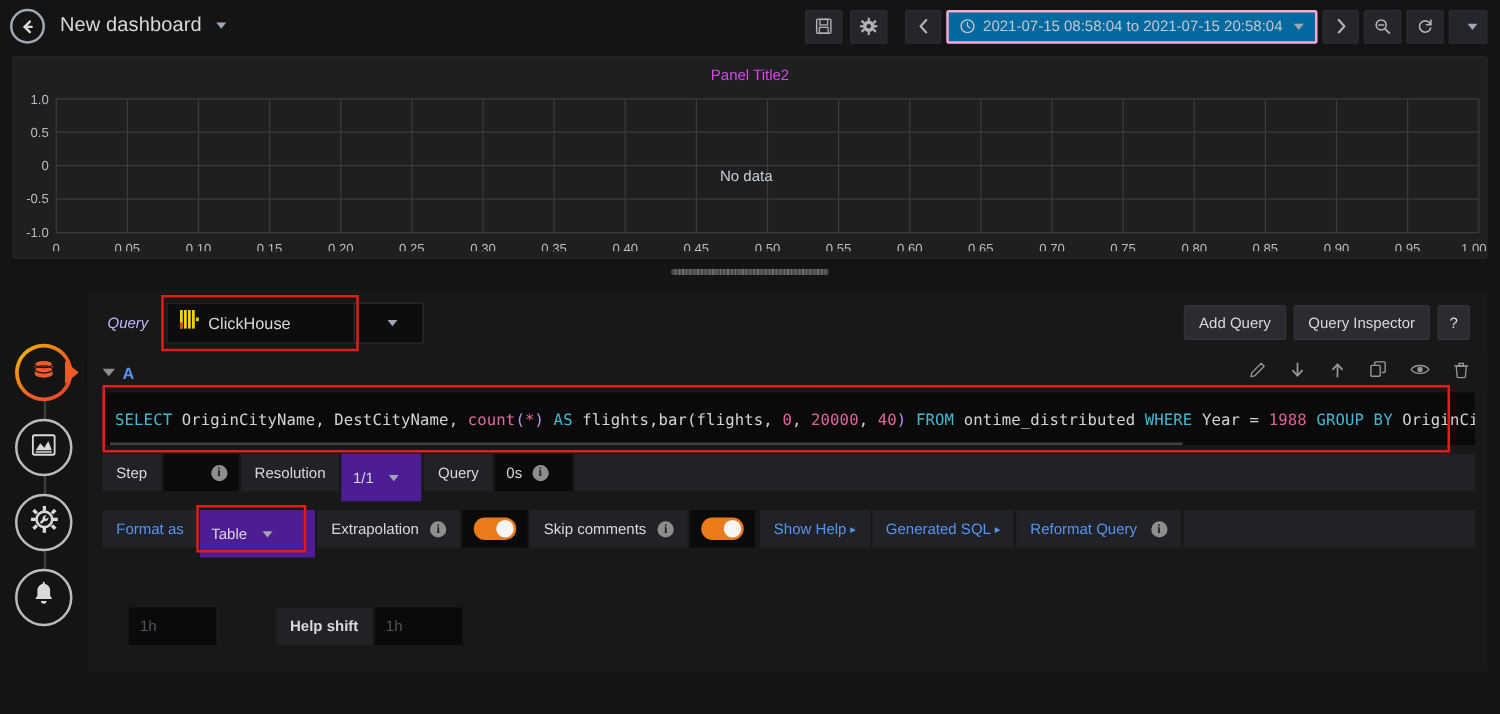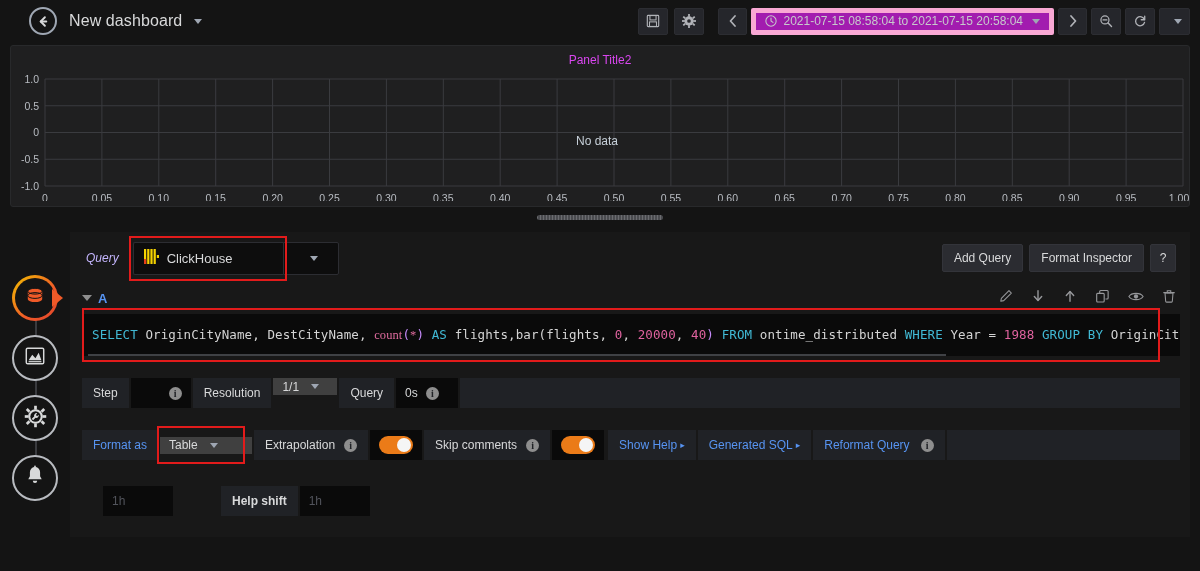--- a/index.html
+++ b/index.html
@@ -9,21 +9,21 @@
     font-family: "Liberation Sans", sans-serif;
     color: #d8d9da;
     overflow: hidden;
   }
   .app { position: relative; width: 1200px; height: 571px; background: #141414; }
 
   
   .navbar {
     position: absolute; top: 0; left: 0; width: 1200px; height: 42px;
     background: #141414; display: flex; align-items: center;
-    padding: 0 10px 0 29px;
+    padding: 0 10px 0 8px;
   }
   .back-btn {
     width: 28px; height: 28px; border-radius: 50%;
     border: 2px solid #9fa7b3; display: flex; align-items: center; justify-content: center;
     cursor: pointer; flex: 0 0 auto;
   }
   .back-btn svg { display: block; }
   .dash-title {
     font-size: 16px; color: #d8d9da; margin-left: 12px; letter-spacing: .1px;
   }
@@ -35,21 +35,21 @@
   .nav-spacer { flex: 1 1 auto; }
   .nav-right { display: flex; align-items: center; gap: 6px; }
   .nav-btn {
     height: 27px; min-width: 29px; padding: 0 7px;
     background: #25262b; border: 1px solid #2c2d32; border-radius: 2px;
     display: flex; align-items: center; justify-content: center;
     color: #b1b3b8; cursor: pointer; font-size: 12px;
   }
   .nav-group { display: flex; align-items: center; gap: 4px; margin-left: 8px; }
   .time-pick {
-    height: 27px; background: #a21caf; border: 5px solid #f9a8d4; border-radius: 2px;
+    height: 27px; background: #0369a1; border: 2px solid #f9a8d4; border-radius: 2px;
     display: flex; align-items: center; gap: 6px; padding: 0 9px;
     color: #c7c9cc; font-size: 12px; cursor: pointer; white-space: nowrap;
   }
   .time-pick .caret-down { margin-left: 3px; }
 
   
   .panel {
     position: absolute; left: 10px; top: 45px; width: 1180px; height: 162px;
     background: #1f1f20; border: 1px solid #28292b; border-radius: 3px;
   }
@@ -142,42 +142,42 @@
   
   .sql-wrap { position: relative; margin: 2px 10px 0 12px; }
   .sql-box {
     background: #0a0a0a; height: 42px; display: flex; align-items: center;
     padding: 0 8px; overflow: hidden; white-space: nowrap;
     font-family: "DejaVu Sans Mono", monospace; font-size: 12.5px; letter-spacing: .1px;
     border-left: 2px solid #e21b1b;
   }
   .sql-box .tok { white-space: pre; }
   .kw { color: #41b9d4; }
-  .fn { color: #e06c9f; font-family: Liberation Serif, serif; }
+  .fn { color: #e06c9f; }
   .num { color: #e0639f; }
   .punct { color: #c58af9; }
   .id { color: #d4d4d4; }
   .sql-underline {
     position: absolute; left: 6px; bottom: 0; width: 858px; height: 2px; background: #3f4145;
   }
 
   
-  .optrow { display: flex; margin: 22px 10px 0 12px; gap: 2px; align-items: stretch; }
+  .optrow { display: flex; margin: 7px 10px 0 12px; gap: 2px; align-items: stretch; }
   .opt-lbl {
     background: #202226; height: 30px; display: flex; align-items: center;
     padding: 0 11px; font-size: 12px; color: #d8d9da; white-space: nowrap;
   }
   .opt-lbl.link { color: #5794f2; cursor: pointer; }
   .opt-field {
     background: #0a0a0a; height: 30px; display: flex; align-items: center;
     padding: 0 9px; font-size: 12px; color: #d8d9da; gap: 8px; min-width: 56px;
   }
   .opt-field.ph { color: #52545c; }
   .opt-select {
-    background: #404040; height: 17px; display: flex; align-items: center;
+    background: #4c1d95; height: 38px; display: flex; align-items: center;
     padding: 0 9px; font-size: 12px; color: #d8d9da; gap: 12px; cursor: pointer;
   }
   .info-i {
     width: 13px; height: 13px; border-radius: 50%; background: #8e8e8e; color: #202226;
     font-size: 10px; font-weight: bold; display: inline-flex; align-items: center;
     justify-content: center; font-family: "Liberation Serif", serif; cursor: pointer; flex:0 0 auto;
   }
   .toggle {
     width: 34px; height: 18px; border-radius: 9px; background: #eb7b18; position: relative;
     cursor: pointer; flex: 0 0 auto;
@@ -437,21 +437,21 @@
           <span class="ds-name">ClickHouse</span>
         </div>
         <div class="ds-arrow">
           <span class="caret-down"></span>
         </div>
         <div class="redbox" style="left:-4px; top:-6px; width:158px; height:45px;"></div>
       </div>
 
       <div class="q-head-right">
         <div class="btn">Add Query</div>
-        <div class="btn">Format Inspector</div>
+        <div class="btn">Query Inspector</div>
         <div class="btn btn-sq">?</div>
       </div>
     </div>
 
     <div class="qrow-head">
       <span class="qrow-caret"></span>
       <span class="qrow-name">A</span>
       <span class="qrow-actions">
         <span>
           <svg width="14" height="14" viewBox="0 0 16 16">

